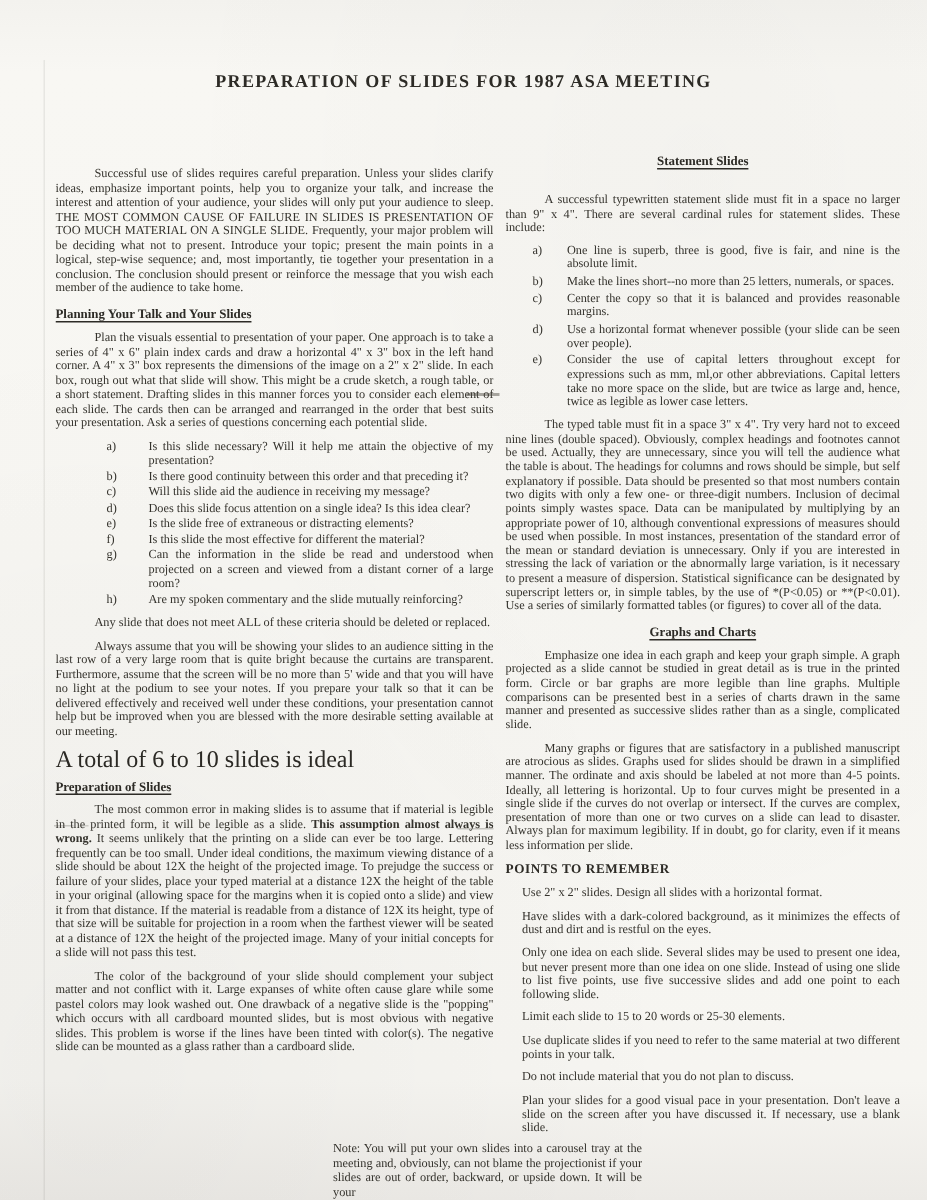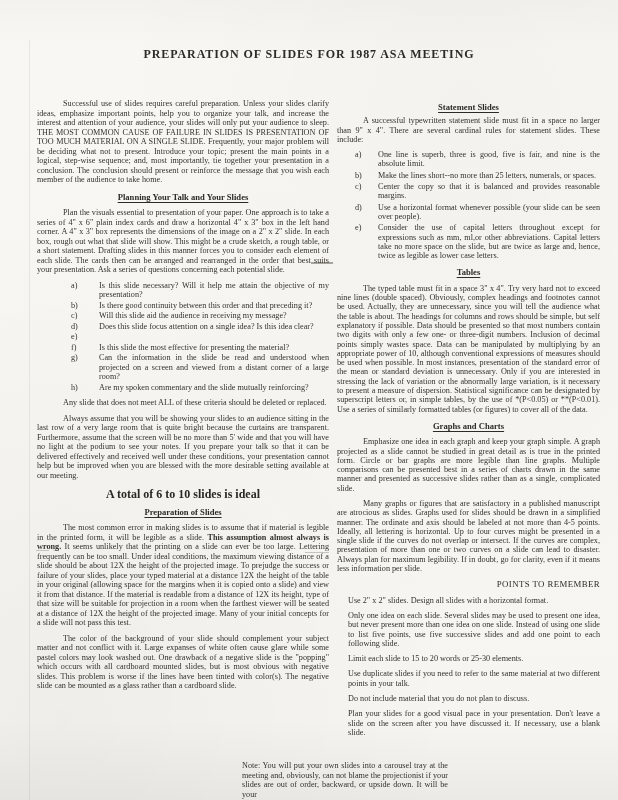--- a/index.html
+++ b/index.html
@@ -24,45 +24,45 @@
     margin:0; text-align:center;
     font-size:12px; font-weight:bold; letter-spacing:0.9px;
     color:#2d2b26;
   }
   .col { position:absolute; text-align:justify; }
   .col-left  { left:37px;  top:95px; width:292px; height:662px; overflow:hidden;
                font-size:8.2px; line-height:9.5px; }
   .col-right { left:337px; top:95px; width:263px; height:664px; overflow:hidden;
                font-size:8.2px; line-height:9.3px; }
   .para { margin:6px 0 0 0; text-indent:26px; }
-  .para.first { margin-top:4px; }
+  .para.first { margin-top:16px; }
   h2 { font-size:8.6px; margin:8px 0 2px 0; font-weight:bold;
        text-decoration:underline; text-underline-offset:1.5px; color:#2d2b26; }
-  .h-center { text-align:center; }
+  .h-center { }
   .h-left { text-align:center; }
   .ideal {
-    margin:10px 0 2px 0; text-align:center;
-    font-size:12px; font-weight:bold; color:#2b2924; text-indent:0;
+    margin:10px 0 2px 0; 
+    font-size:16px; font-weight:normal; color:#2b2924; text-indent:0;
   }
   .h-points {
-    font-size:8.8px; margin:7px 0 2px 0; font-weight:normal;
-    text-align:right; letter-spacing:0.4px; color:#2d2b26;
+    font-size:8.8px; margin:7px 0 2px 0; font-weight:bold;
+    text-align:left; letter-spacing:0.4px; color:#2d2b26;
   }
   .qlist { margin-top:6px; }
   .qitem { display:flex; margin-top:1px; }
   .qlabel { flex:0 0 28px; margin-left:34px; }
   .qtext  { flex:1; text-align:justify; }
   .rules .qitem { margin-top:2px; }
   .rules .qlabel { flex:0 0 23px; margin-left:18px; }
   .plist { margin-top:5px; }
   .pitem { display:flex; margin-top:6px; }
   .pnum  { flex:0 0 21px; margin-left:-10px; }
   .ptext { flex:1; text-align:justify; }
   .note {
-    position:absolute; left:242px; top:761px; width:206px;
+    position:absolute; left:222px; top:761px; width:206px;
     font-size:8.2px; line-height:9.6px; text-align:justify;
   }
   .scan-mark { position:absolute; background:rgba(70,68,60,0.45); }
   .mark-gutter-1 { left:311px; top:262px; width:22px; height:1.5px; }
   .mark-gutter-2 { left:305px; top:552px; width:24px; height:1px; opacity:0.6; }
   .mark-margin-1 { left:36px;  top:550px; width:13px; height:1px; opacity:0.55; }
   .mark-margin-2 { left:53px;  top:550px; width:6px;  height:1px; opacity:0.45; }
 </style>
 </head>
 <body>
@@ -90,24 +90,25 @@
       <div class="qitem">
           <span class="qlabel">c)</span>
           <span class="qtext">Will this slide aid the audience in receiving my message?</span>
         </div>
       <div class="qitem">
           <span class="qlabel">d)</span>
           <span class="qtext">Does this slide focus attention on a single idea? Is this idea clear?</span>
         </div>
       <div class="qitem">
           <span class="qlabel">e)</span>
+          <span class="qtext">Is the slide free of extraneous or distracting elements?</span>
         </div>
       <div class="qitem">
           <span class="qlabel">f)</span>
-          <span class="qtext">Is this slide the most effective for presenting the material?</span>
+          <span class="qtext">Is this slide the most effective for different the material?</span>
         </div>
       <div class="qitem">
           <span class="qlabel">g)</span>
           <span class="qtext">Can the information in the slide be read and understood when projected on a screen and viewed from a distant corner of a large room?</span>
         </div>
       <div class="qitem">
           <span class="qlabel">h)</span>
           <span class="qtext">Are my spoken commentary and the slide mutually reinforcing?</span>
         </div>
     </div>
@@ -142,32 +143,35 @@
       <div class="qitem">
           <span class="qlabel">d)</span>
           <span class="qtext">Use a horizontal format whenever possible (your slide can be seen over people).</span>
         </div>
       <div class="qitem">
           <span class="qlabel">e)</span>
           <span class="qtext">Consider the use of capital letters throughout except for expressions such as mm, ml,or other abbreviations. Capital letters take no more space on the slide, but are twice as large and, hence, twice as legible as lower case letters.</span>
         </div>
     </div>
 
-    <h2 class="h-left">Tables</h2>
     <p class="para">The typed table must fit in a space 3" x 4". Try very hard not to exceed nine lines (double spaced). Obviously, complex headings and footnotes cannot be used. Actually, they are unnecessary, since you will tell the audience what the table is about. The headings for columns and rows should be simple, but self explanatory if possible. Data should be presented so that most numbers contain two digits with only a few one- or three-digit numbers. Inclusion of decimal points simply wastes space. Data can be manipulated by multiplying by an appropriate power of 10, although conventional expressions of measures should be used when possible. In most instances, presentation of the standard error of the mean or standard deviation is unnecessary. Only if you are interested in stressing the lack of variation or the abnormally large variation, is it necessary to present a measure of dispersion. Statistical significance can be designated by superscript letters or, in simple tables, by the use of *(P&lt;0.05) or **(P&lt;0.01). Use a series of similarly formatted tables (or figures) to cover all of the data.</p>
 
     <h2 class="h-left">Graphs and Charts</h2>
     <p class="para">Emphasize one idea in each graph and keep your graph simple. A graph projected as a slide cannot be studied in great detail as is true in the printed form. Circle or bar graphs are more legible than line graphs. Multiple comparisons can be presented best in a series of charts drawn in the same manner and presented as successive slides rather than as a single, complicated slide.</p>
     <p class="para">Many graphs or figures that are satisfactory in a published manuscript are atrocious as slides. Graphs used for slides should be drawn in a simplified manner. The ordinate and axis should be labeled at not more than 4-5 points. Ideally, all lettering is horizontal. Up to four curves might be presented in a single slide if the curves do not overlap or intersect. If the curves are complex, presentation of more than one or two curves on a slide can lead to disaster. Always plan for maximum legibility. If in doubt, go for clarity, even if it means less information per slide.</p>
 
     <h3 class="h-points">POINTS TO REMEMBER</h3>
     <div class="plist">
       <div class="pitem">
           <span class="pnum">1.</span>
           <span class="ptext">Use 2" x 2" slides. Design all slides with a horizontal format.</span>
+        </div>
+      <div class="pitem">
+          <span class="pnum">2.</span>
+          <span class="ptext">Have slides with a dark-colored background, as it minimizes the effects of dust and dirt and is restful on the eyes.</span>
         </div>
       <div class="pitem">
           <span class="pnum">3.</span>
           <span class="ptext">Only one idea on each slide. Several slides may be used to present one idea, but never present more than one idea on one slide. Instead of using one slide to list five points, use five successive slides and add one point to each following slide.</span>
         </div>
       <div class="pitem">
           <span class="pnum">4.</span>
           <span class="ptext">Limit each slide to 15 to 20 words or 25-30 elements.</span>
         </div>
       <div class="pitem">

